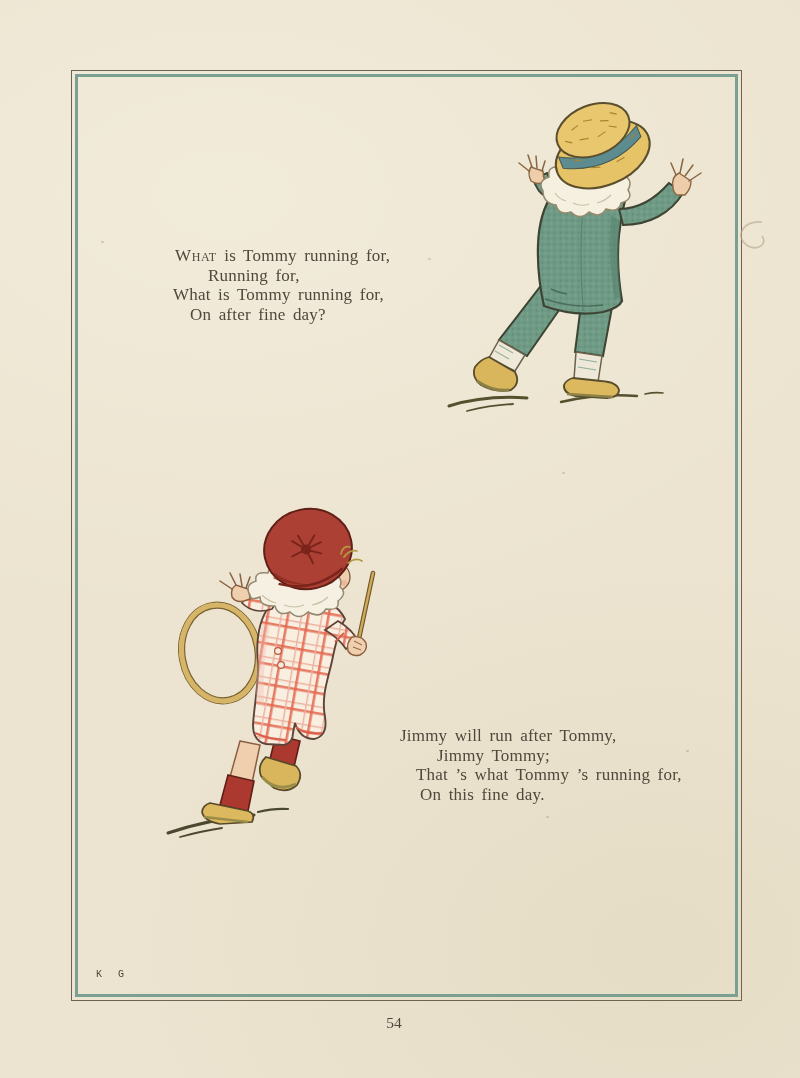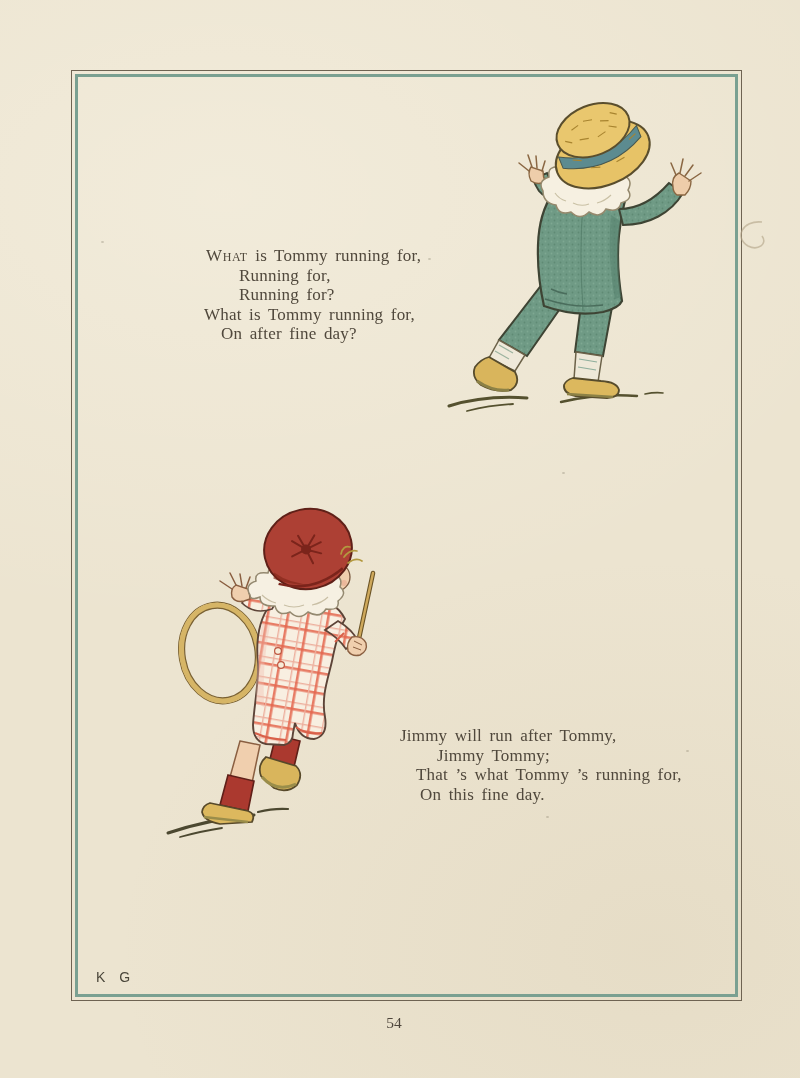--- a/index.html
+++ b/index.html
@@ -10,46 +10,45 @@
     background:
       radial-gradient(1100px 700px at 28% 18%, rgba(255,252,242,.30), transparent 62%),
       radial-gradient(900px 650px at 82% 88%, rgba(186,167,128,.12), transparent 60%),
       #ece4d0;
     font-family:"Liberation Serif","DejaVu Serif",serif;
     color:#50483c;
   }
   .frame-outer{position:absolute;left:71px;top:70px;width:671px;height:931px;border:1.5px solid #6e6352;box-sizing:border-box;}
   .frame-inner{position:absolute;inset:3px;border:3px solid #7aa091;box-sizing:border-box;}
   .verse{position:absolute;font-size:17px;line-height:19.5px;word-spacing:3px;letter-spacing:.2px;color:#50483c;white-space:nowrap;}
-  #verse-top{left:173px;top:246px;margin-left:31px;}
+  #verse-top{left:173px;top:246px;}
   #verse-bottom{left:400px;top:726px;}
   .lead{font-variant:small-caps;letter-spacing:.6px;}
-  .monogram{position:absolute;left:96px;top:969px;font-family:Liberation Sans, sans-serif;
-    font-size:14px;letter-spacing:5px;color:#4b473b;}
+  .monogram{position:absolute;left:96px;top:969px;font-family:Liberation Mono, monospace;
+    font-size:10px;letter-spacing:5px;color:#4b473b;}
   .pagenum{position:absolute;left:0;right:0;top:1014px;text-align:center;font-size:15.5px;color:#4e463c;
     transform:translateX(-6px);}
   .illus{position:absolute;}
   #tommy-illustration{left:433px;top:93px;width:292px;height:332px;}
   #jimmy-illustration{left:158px;top:493px;width:282px;height:358px;}
   .pencil-mark{position:absolute;left:728px;top:212px;width:50px;height:50px;}
   .speck{position:absolute;width:3px;height:2px;border-radius:50%;background:#6b6352;opacity:.28;}
 </style>
 </head>
 <body>
 
 <div class="page">
 
   <div class="frame-outer">
     <div class="frame-inner"></div>
   </div>
 
   <div class="verse" id="verse-top">
     <div style="margin-left:2px"><span class="lead">What</span><span> is Tommy running for,</span></div>
     <div style="margin-left:35px">Running for,</div>
-    <div style="margin-left:35px">Running for?</div>
     <div style="margin-left:0px">What is Tommy running for,</div>
     <div style="margin-left:17px">On after fine day?</div>
   </div>
 
   <div class="verse" id="verse-bottom">
     <div style="margin-left:0">Jimmy will run after Tommy,</div>
     <div style="margin-left:37px">Jimmy Tommy;</div>
     <div style="margin-left:16px">That ’s what Tommy ’s running for,</div>
     <div style="margin-left:20px">On this fine day.</div>
   </div>

